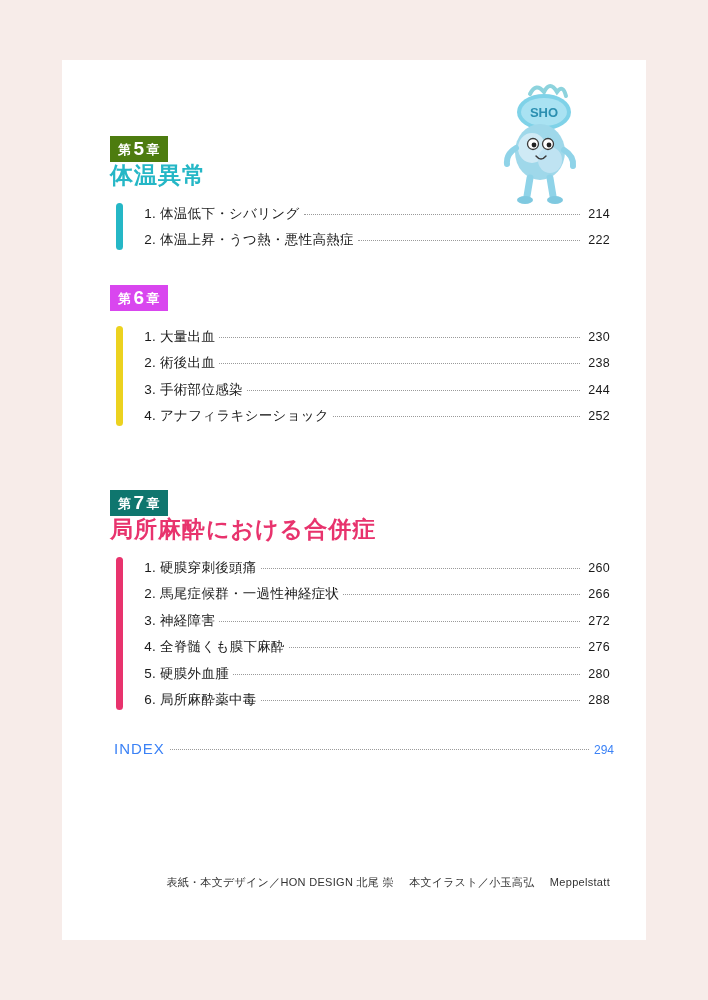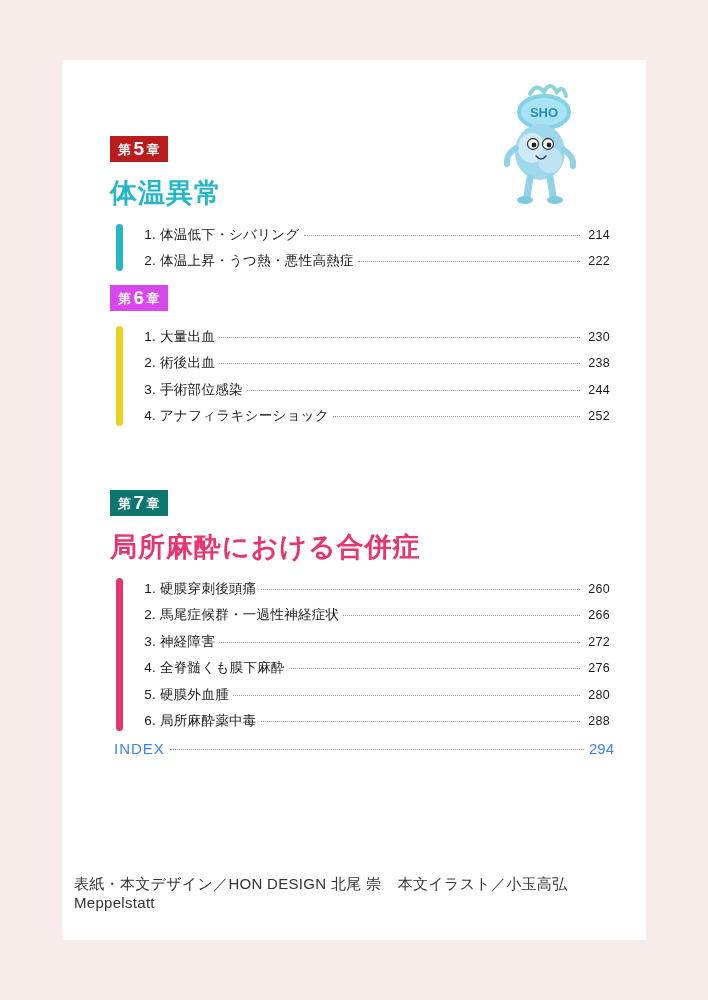--- a/index.html
+++ b/index.html
@@ -89,27 +89,27 @@
     font-weight: bold;
     line-height: 1;
     letter-spacing: 0.5px;
   }
   .ch-badge .num {
     font-size: 19px;
     vertical-align: -1px;
     padding: 0 2px;
   }
   .ch-title {
-    margin-top: 16px;
-    font-size: 27px;
+    margin-top: 0;
+    font-size: 23px;
     font-weight: bold;
     letter-spacing: 1px;
     line-height: 1.15;
   }
-  .ch-5 .ch-badge { background: #b91c1c; }
+  .ch-5 .ch-badge { background: #4d7c0f; }
   .ch-5 .ch-title { color: #25b7c6; }
   .ch-6 .ch-badge { background: #d946ef; color: #fff; }
   .ch-6 .ch-title { color: #ecd21f; }
   .ch-7 .ch-badge { background: #0f766e; }
   .ch-7 .ch-title { color: #e8336d; }
 
   .entries {
     position: relative;
     margin-top: 12px;
     padding-left: 26px;
@@ -170,31 +170,32 @@
     color: #3b82f6;
     letter-spacing: 1px;
   }
   .index-row .dots {
     flex: 1 1 auto;
     margin: 0 5px;
     border-bottom: 1.5px dotted #9a9a9a;
     transform: translateY(-4px);
   }
   .index-row .pg {
-    font-size: 15px;
+    font-size: 12px;
     letter-spacing: 0;
   }
 
   
   .credits {
     position: absolute;
     left: 0;
     right: 36px;
     top: 815px;
-    font-size: 15px;
+    text-align: right;
+    font-size: 11px;
     color: #333;
     letter-spacing: 0.3px;
   }
   .credits span { margin-left: 12px; }
 </style>
 </head>
 <body>
 
 <div class="page">
 

